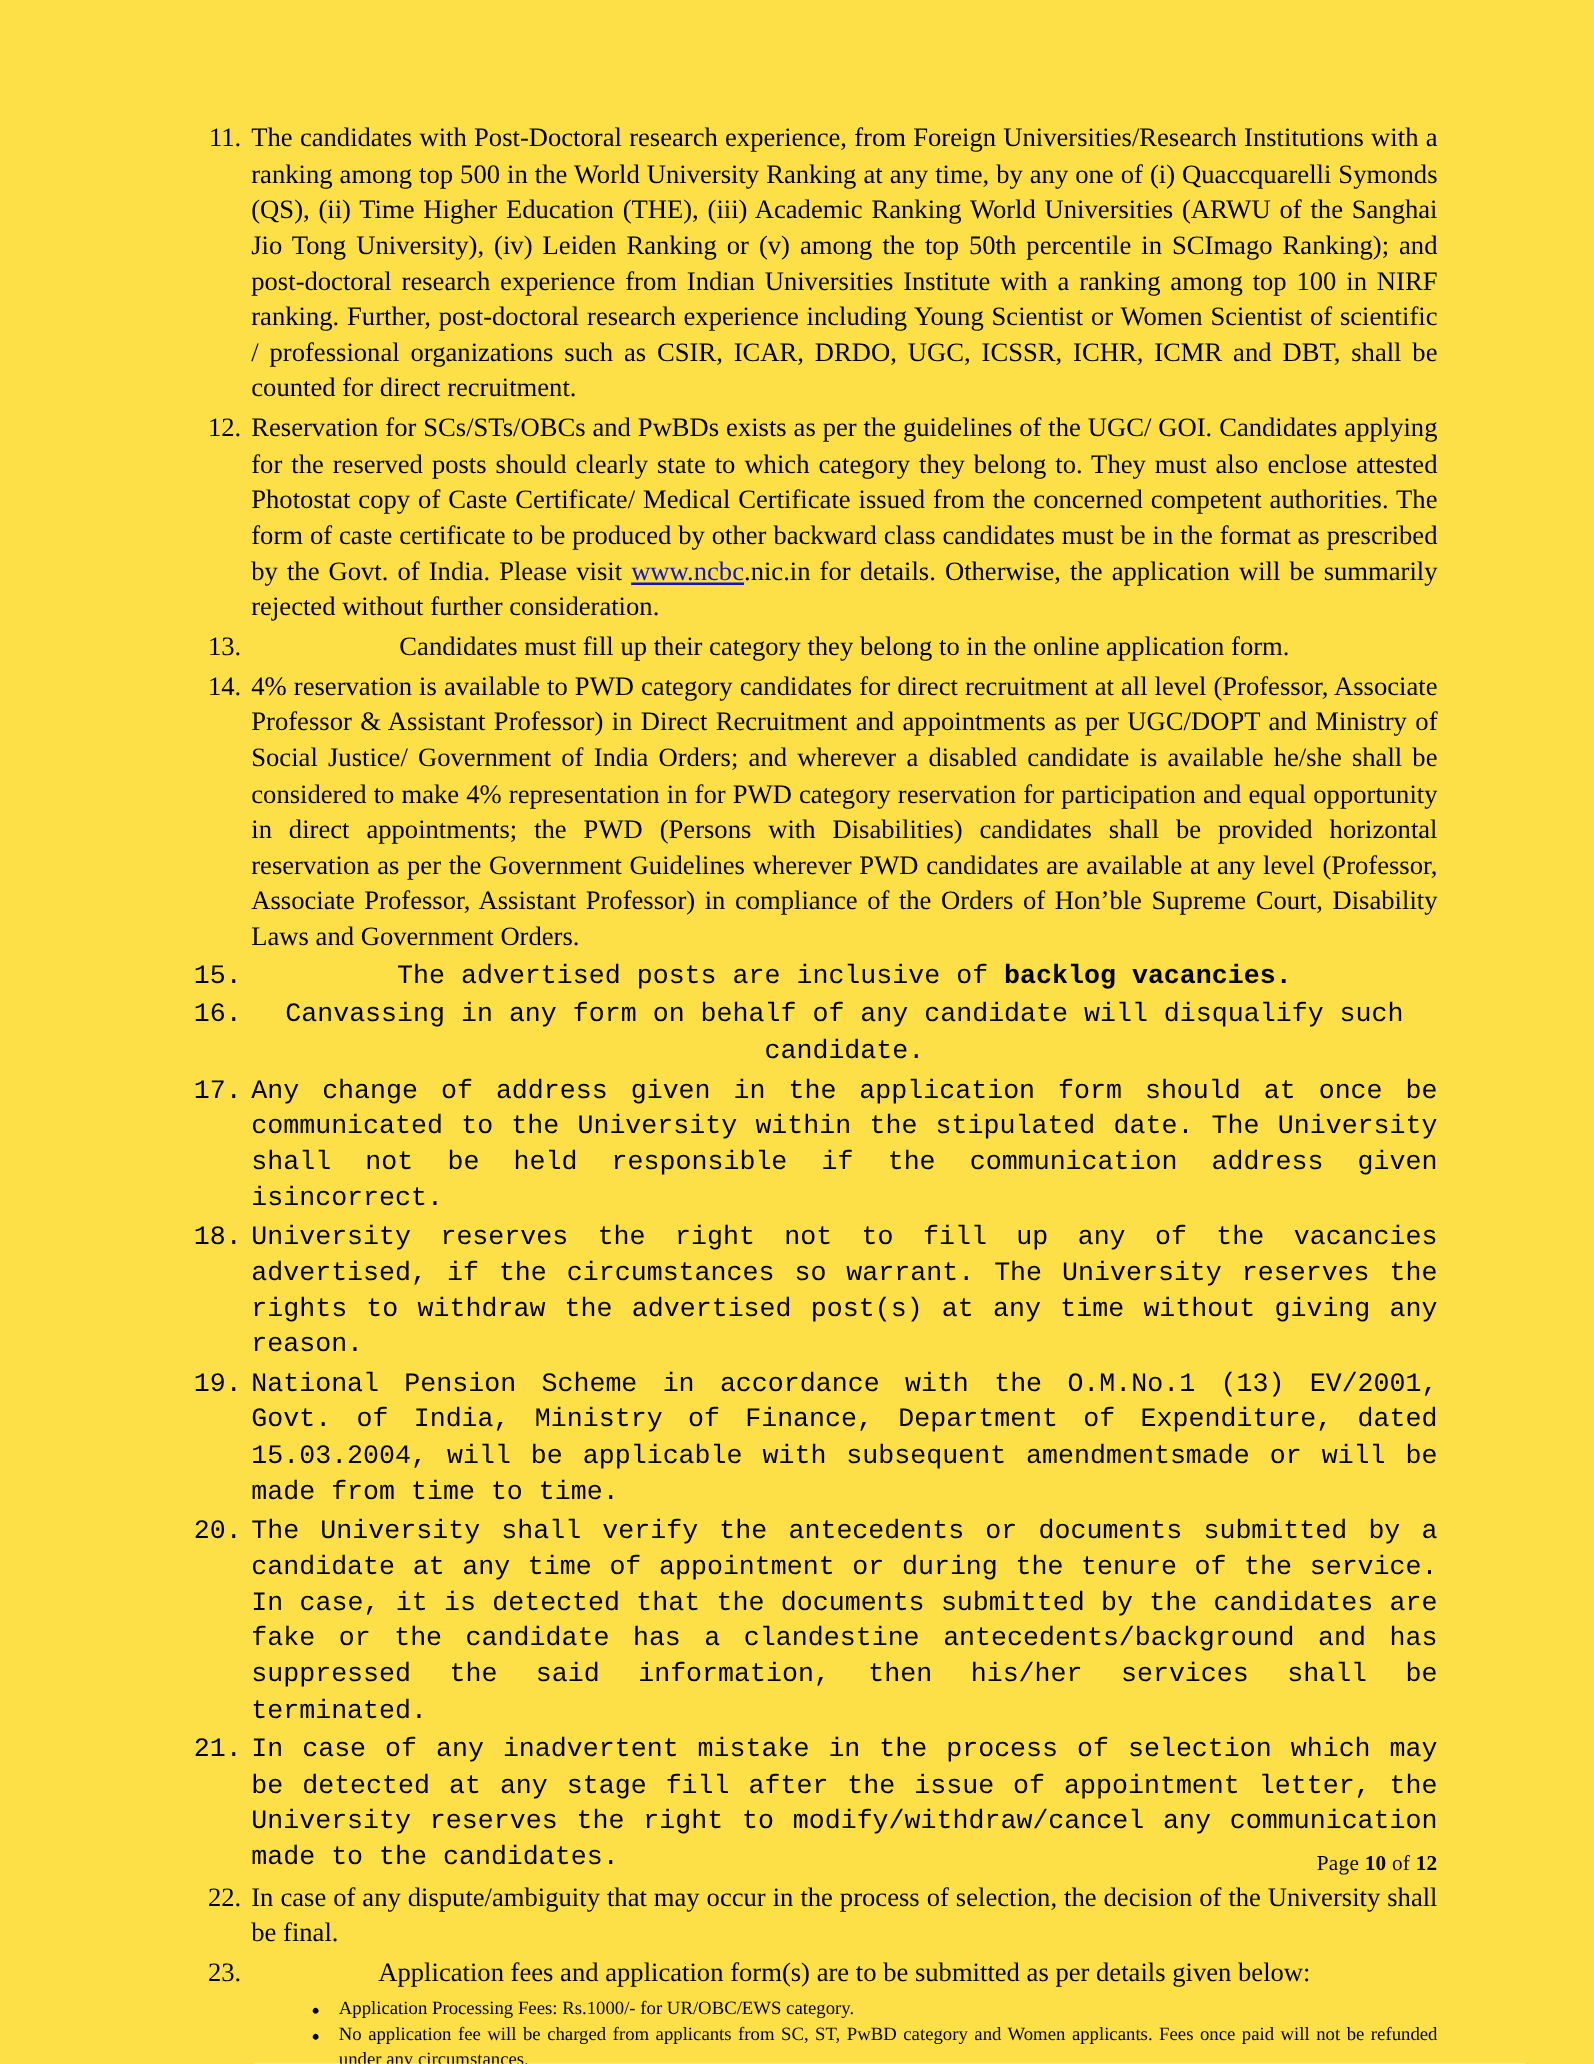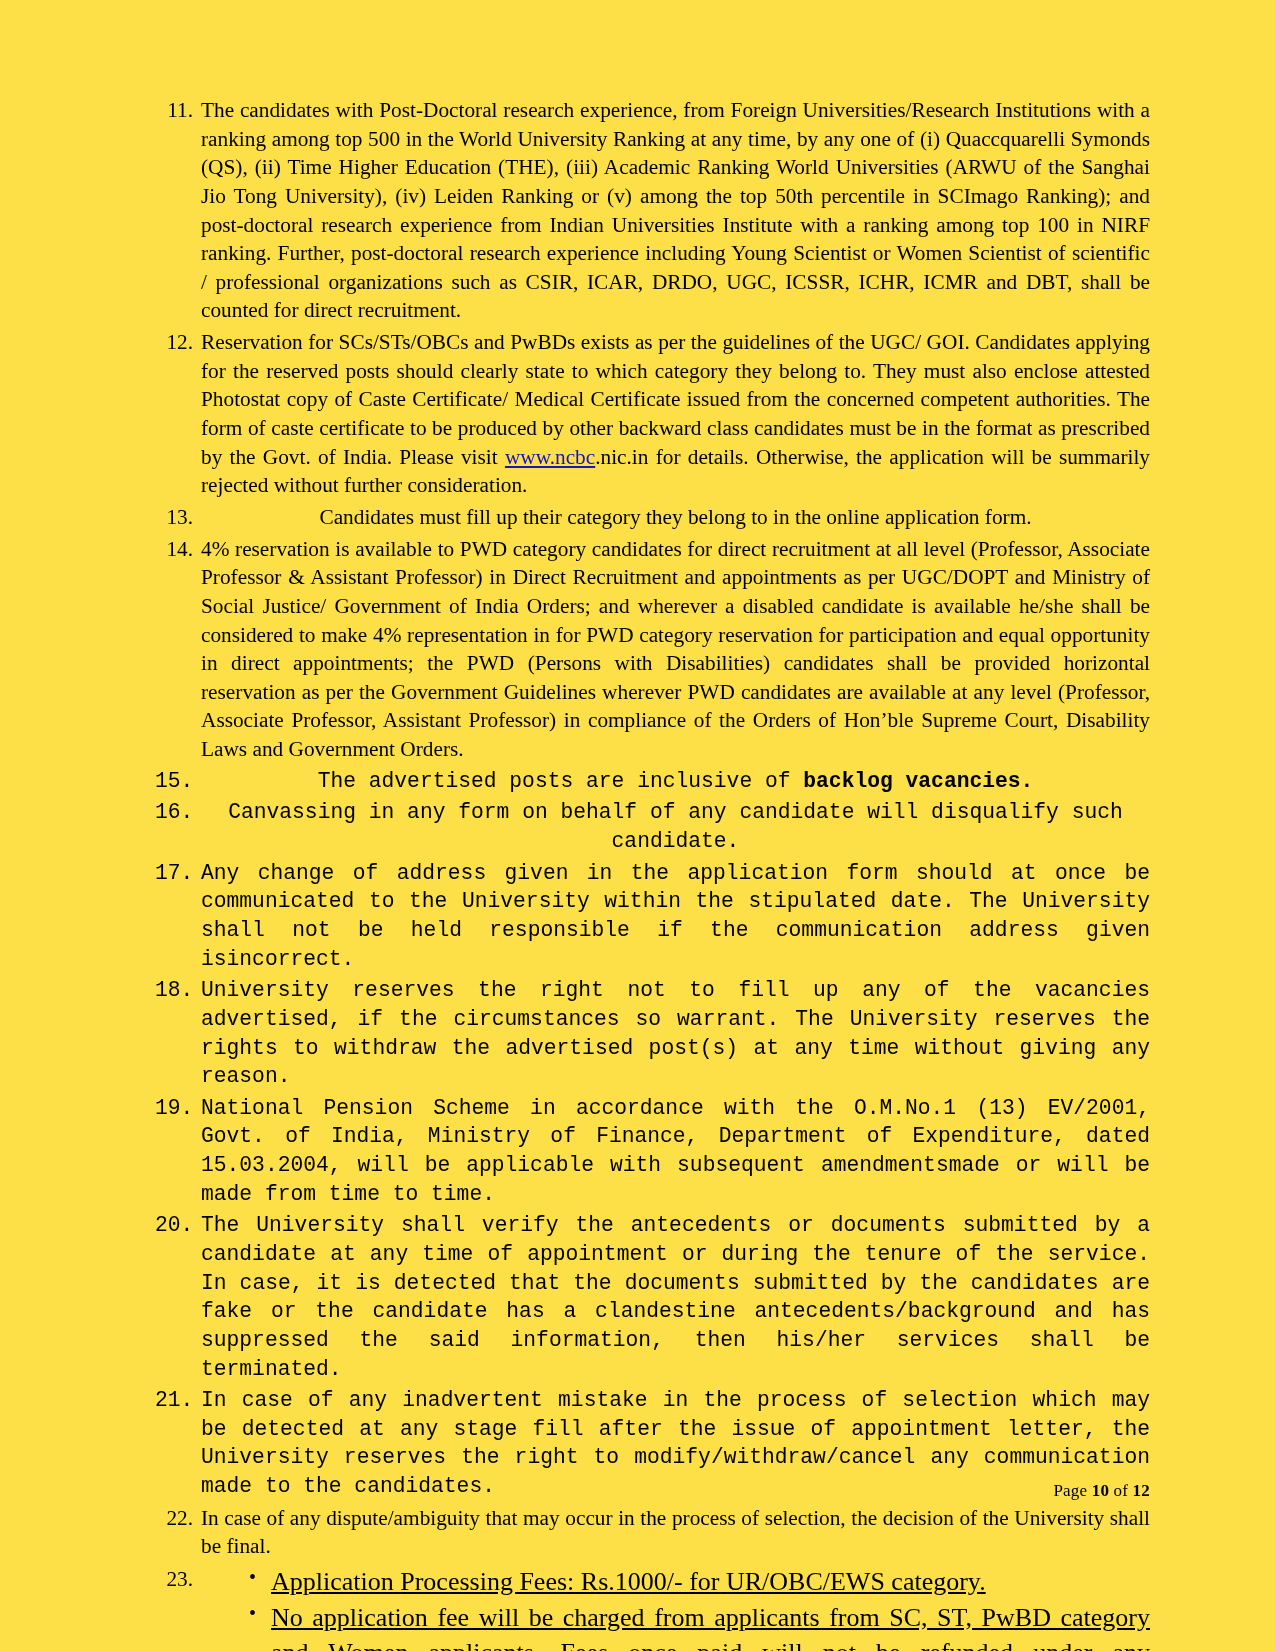--- a/index.html
+++ b/index.html
@@ -66,26 +66,25 @@
   }
 
   ul.bullets {
     list-style: none;
     margin: 4px 0 0 0;
     padding: 0 0 0 48px;
   }
   ul.bullets > li {
     position: relative;
     padding-left: 22px;
-    font-size: 26px;
+    font-size: 15px;
     line-height: 1.345;
     text-align: justify;
     text-justify: inter-word;
     margin-bottom: 1px;
-    text-decoration: underline;
   }
   ul.bullets > li::before {
     content: "\2022";
     position: absolute;
     left: 0;
     top: -1px;
     font-size: 20px;
   }
 
   .footer {
@@ -146,20 +145,21 @@
 
     <li class="gap-lg">
       <p class="para">In case of any inadvertent mistake in the process of selection which may be detected at any stage fill after the issue of appointment letter, the University reserves the right to modify/withdraw/cancel any communication made to the candidates.</p>
     </li>
 
     <li class="gap-none">
       <p class="para">In case of any dispute/ambiguity that may occur in the process of selection, the decision of the University shall be final.</p>
     </li>
 
     <li class="gap-none">
+      <p class="para nojust">Application fees and application form(s) are to be submitted as per details given below:</p>
       <ul class="bullets">
         <li>
           <span>Application Processing Fees: Rs.1000/- for UR/OBC/EWS category.</span>
         </li>
         <li>
           <span>No application fee will be charged from applicants from SC, ST, PwBD category and Women applicants. Fees once paid will not be refunded under any circumstances.</span>
         </li>
       </ul>
     </li>
 

